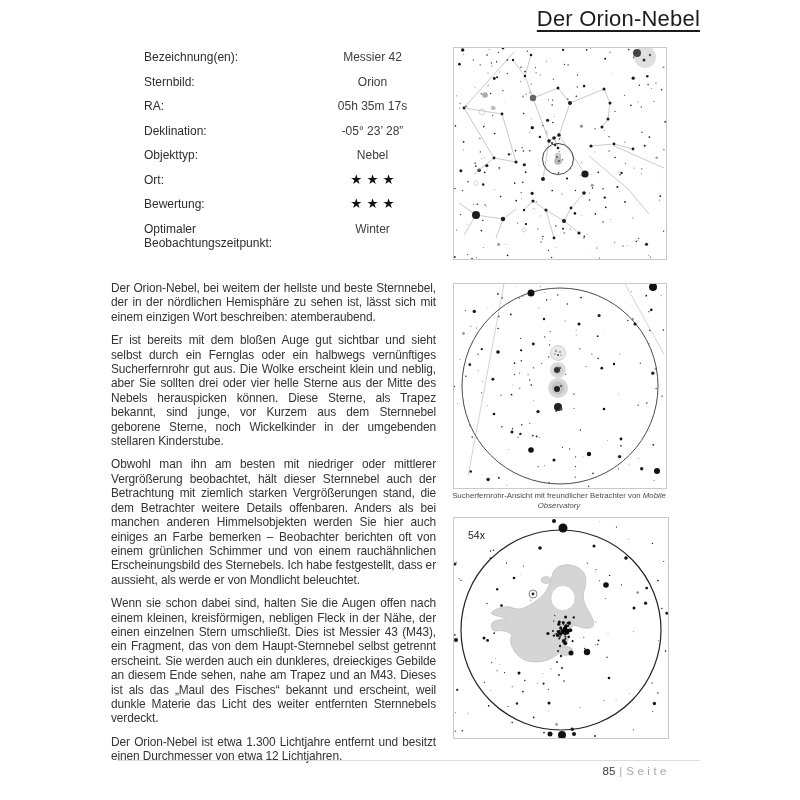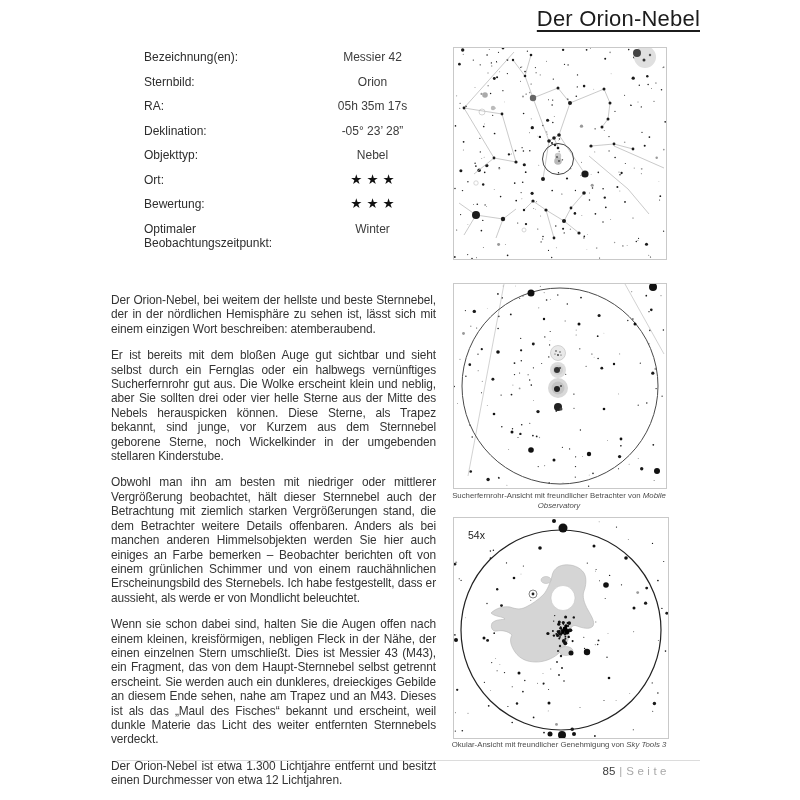--- a/index.html
+++ b/index.html
@@ -7,21 +7,21 @@
         font-family:"Liberation Sans",sans-serif;color:#343434;}
   .title{position:absolute;top:6px;right:100px;font-size:22px;font-weight:400;color:#1c1c1c;
          text-decoration:underline;text-underline-offset:4px;text-decoration-thickness:1.5px;letter-spacing:.2px;}
   .facts{position:absolute;left:144px;top:50px;width:282px;}
   .frow{display:flex;justify-content:space-between;margin-bottom:10.5px;font-size:12px;line-height:14px;}
   .flabel{width:175px;color:#2d2d2d;}
   .fvalue{flex:1;text-align:center;color:#3c3c3c;}
   .stars{font-size:13.5px;letter-spacing:4px;margin-right:-4px;color:#111;line-height:13px;}
   .bodytext{position:absolute;left:111px;top:281px;width:325px;text-align:justify;
             font-size:11.9px;line-height:14.4px;letter-spacing:-0.1px;color:#343434;}
-  .bodytext p{margin:12px 0 9px 0;}
+  .bodytext p{margin:0 0 9px 0;}
   .fig{position:absolute;border:1px solid #c9c9c9;background:#fff;}
   .fig svg{display:block;}
   #fig1{left:453px;top:47px;}
   #fig2{left:453px;top:283px;}
   #fig3{left:453px;top:517px;}
   .cap{position:absolute;text-align:center;font-size:7.8px;line-height:10px;color:#4c4c4c;}
   #cap1{left:413px;top:261px;width:292px;}
   #cap2{left:444px;top:491px;width:230px;}
   #cap3{left:413px;top:740px;width:292px;}
   .mag{position:absolute;left:460px;top:529px;font-size:10.5px;color:#222;padding-left:8px;}
@@ -757,22 +757,19 @@
         <circle cx="109" cy="10" r="4.5" fill="#111"></circle>
         <circle cx="100" cy="3" r="2" fill="#111"></circle>
         <circle cx="108" cy="217" r="4" fill="#111"></circle>
         <circle cx="96" cy="216" r="2.5" fill="#111"></circle>
         <circle cx="120" cy="216" r="2" fill="#111"></circle>
         <circle cx="79" cy="76" r="4" fill="none" stroke="#666" stroke-width="0.8"></circle>
         <circle cx="79" cy="76" r="1.4" fill="#222"></circle>
       </svg>
   </div>
   <div class="mag">54x</div>
-  <div id="cap3" class="cap">
-    <span>Okular-Ansicht mit freundlicher Genehmigung von </span><i>Sky Tools 3</i>
-  </div>
 
   <div class="footer-line"></div>
   <div class="footer">
     <span class="pg">85</span><span class="sep">|</span><span class="site">Seite</span>
   </div>
 
 </div>
 
 </body></html>

